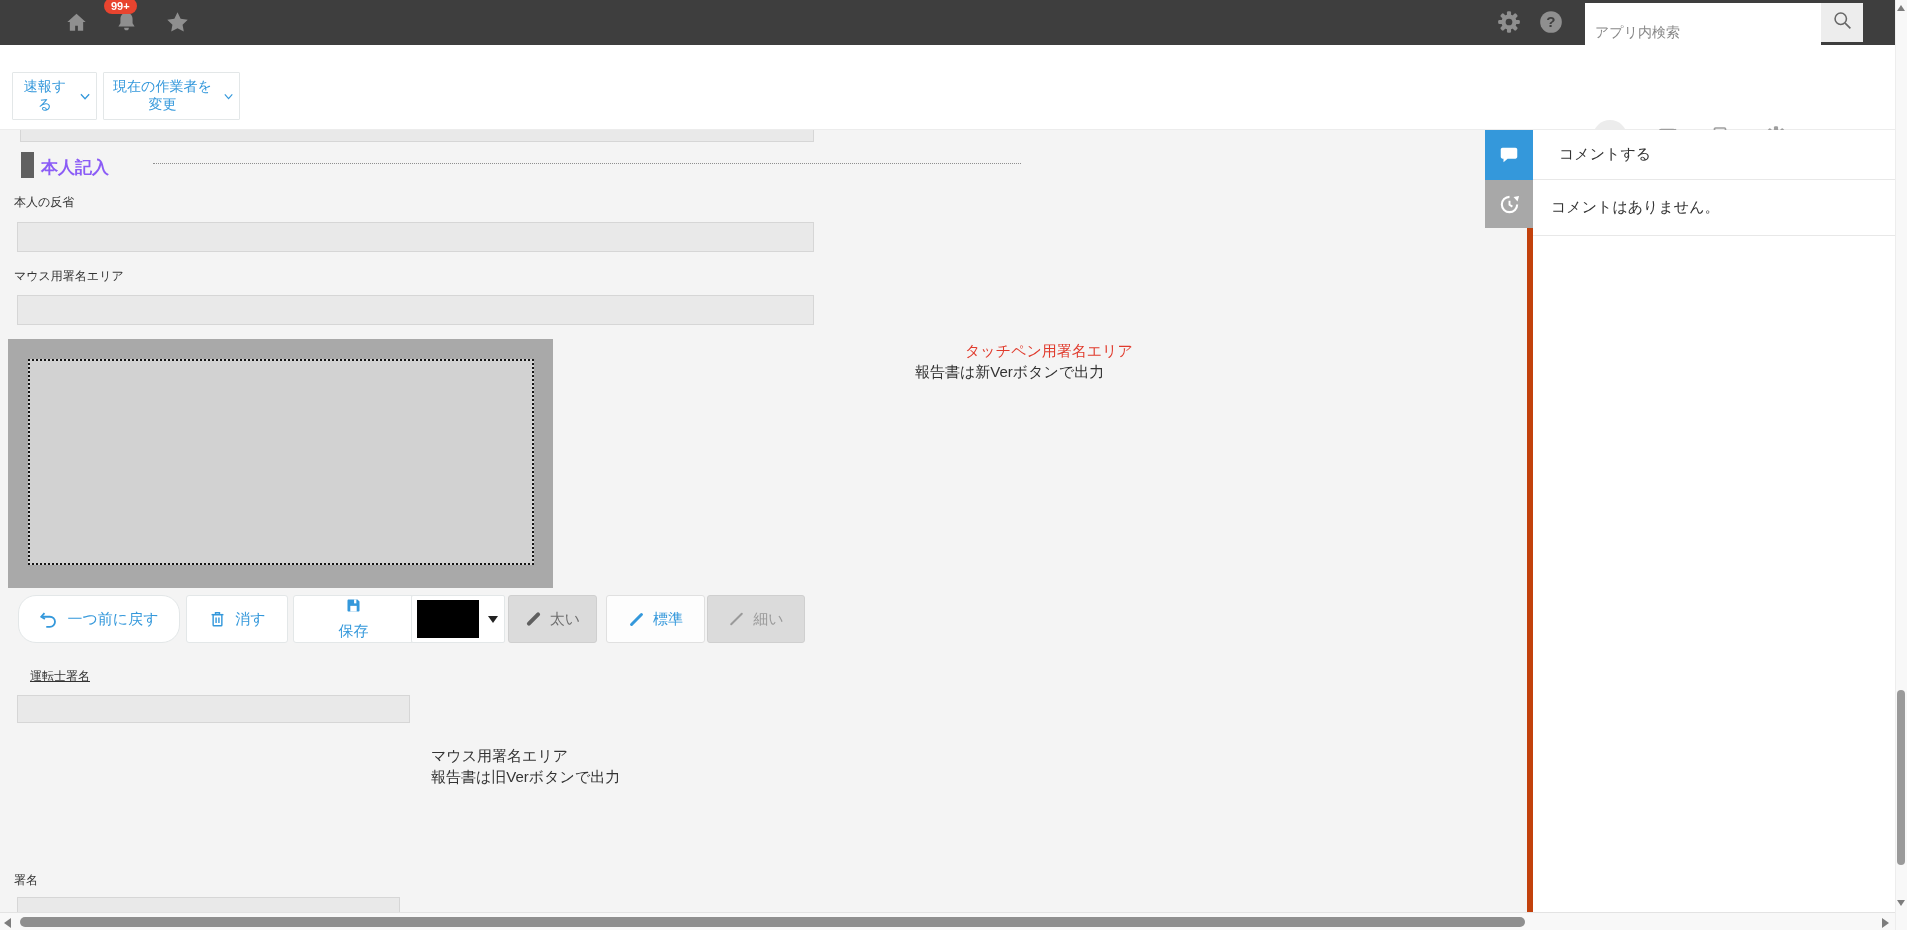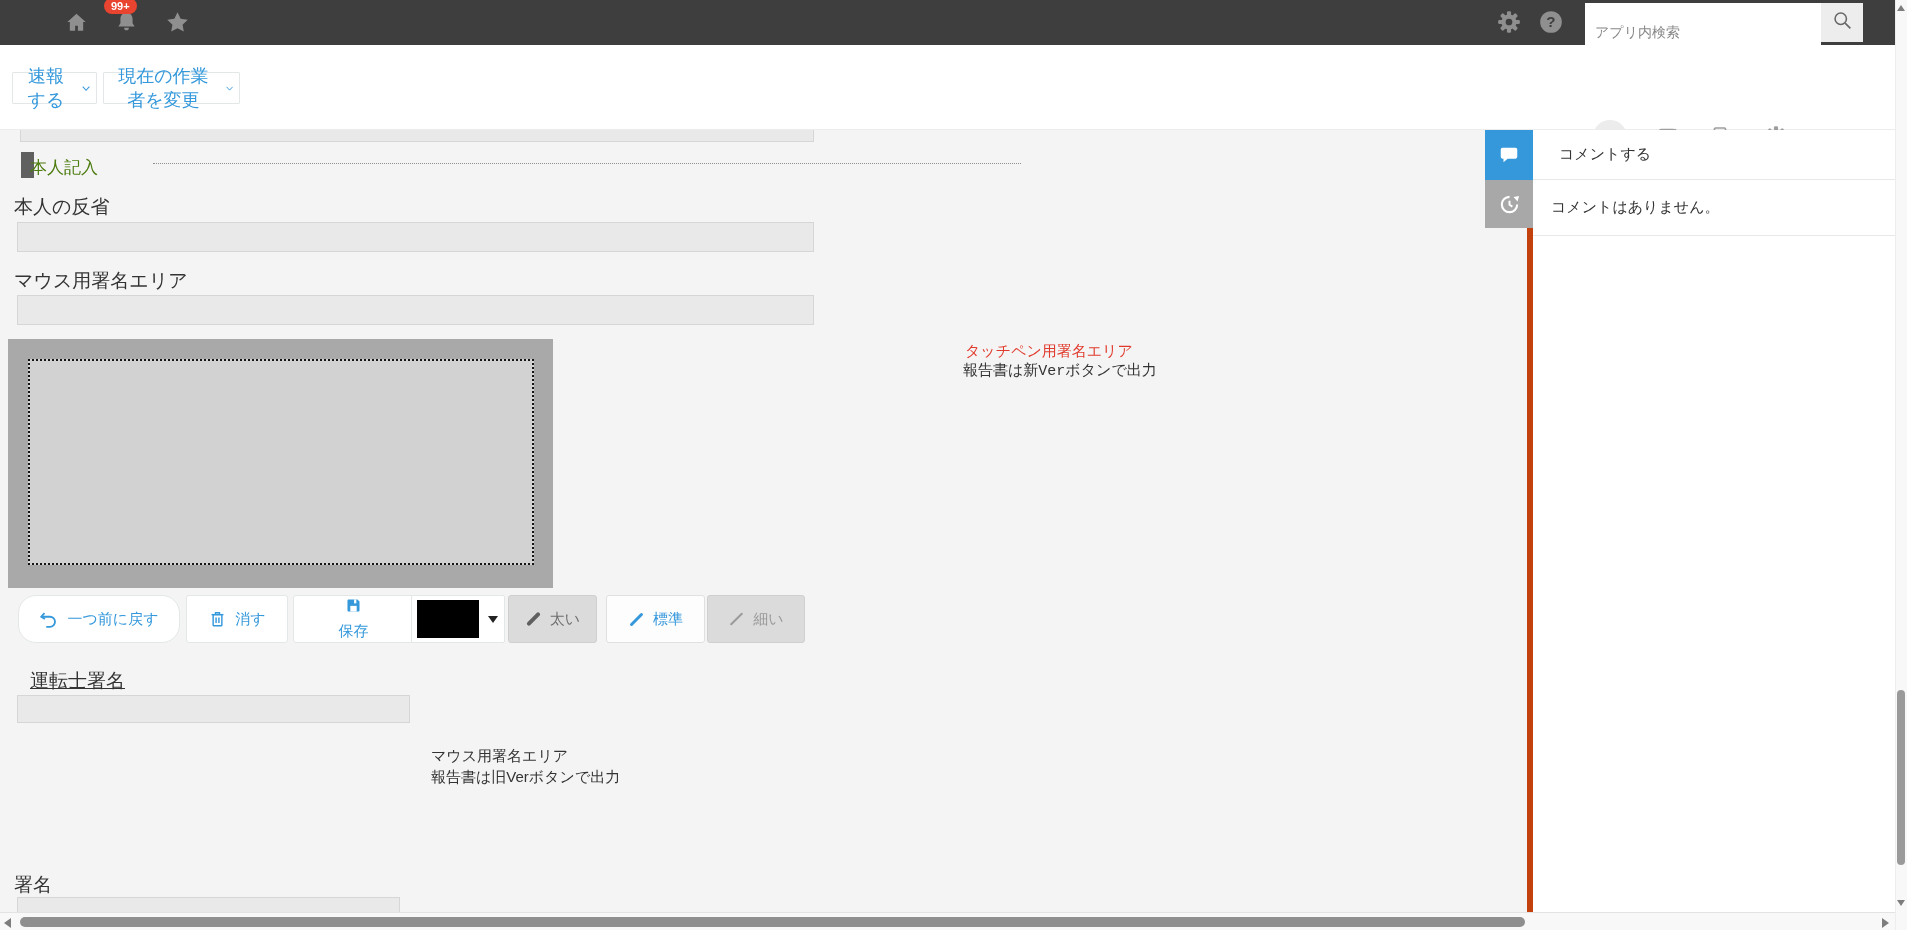--- a/index.html
+++ b/index.html
@@ -18,34 +18,34 @@
   .tb-right-icon{position:absolute;top:9px;}
   .searchbox{position:absolute;left:1585px;top:3px;width:236px;height:57px;background:#fff;}
   .searchbox input{width:100%;height:100%;border:0;outline:none;box-sizing:border-box;padding:0 10px;
                    font-size:14px;color:#333;font-family:inherit;background:transparent;}
   .searchbox input::placeholder{color:#888;}
   .searchbtn{position:absolute;left:1821px;top:3px;width:42px;height:39px;background:#ededed;
              display:flex;align-items:center;justify-content:center;cursor:pointer;}
 
   
   .toolbar{position:absolute;left:0;top:45px;width:1895px;height:85px;background:#fff;border-bottom:1px solid #ececec;box-sizing:border-box;}
-  .tbar-btn{position:absolute;top:27px;height:32px;background:#fff;border:1px solid #e3e7e8;border-radius:1px;
-            color:#3498db;font-size:18px;display:flex;align-items:center;justify-content:center;gap:9px;cursor:pointer;box-sizing:border-box;}
+  .tbar-btn{position:absolute;top:27px;height:48px;background:#fff;border:1px solid #e3e7e8;border-radius:1px;
+            color:#3498db;font-size:14px;display:flex;align-items:center;justify-content:center;gap:9px;cursor:pointer;box-sizing:border-box;}
   .tbar-icons{position:absolute;left:1538px;top:72px;height:40px;display:flex;align-items:center;gap:29px;}
   .plus-circle{width:34px;height:34px;border-radius:50%;background:#ececec;display:flex;align-items:center;justify-content:center;}
   .dots{display:flex;gap:6px;align-items:center;}
   .dots i{width:6px;height:6px;border-radius:50%;background:#9e9e9e;}
 
   
   .content{position:absolute;left:0;top:130px;width:1527px;height:800px;background:#f4f4f4;}
-  .field-label{position:absolute;font-size:19px;color:#333;}
+  .field-label{position:absolute;font-size:12px;color:#333;}
   .field-input{position:absolute;background:#e9e9e9;border:1px solid #d6d6d6;box-sizing:border-box;
                font-size:15px;color:#333;font-family:inherit;padding:0 8px;}
   .section-bar{position:absolute;left:21px;top:22px;width:13px;height:26px;background:#606060;}
-  .section-title{position:absolute;left:30px;top:26px;font-size:17px;font-weight:normal;color:#4d7c0f;}
+  .section-title{position:absolute;left:41px;top:26px;font-size:17px;font-weight:bold;color:#8b5cf6;}
   .section-dots{position:absolute;left:153px;top:33px;width:868px;border-top:1px dotted #8f8f8f;}
   .sig-outer{position:absolute;left:8px;top:209px;width:545px;height:249px;background:#a9a9a9;}
   .sig-canvas{position:absolute;left:20px;top:20px;width:506px;height:206px;background:#d2d2d2;
               border:2px dotted #151515;box-sizing:border-box;cursor:crosshair;}
   .sig-btn{position:absolute;top:465px;height:48px;border:1px solid #e3e7e8;border-radius:3px;background:#fff;
            color:#3498db;font-size:15px;display:flex;align-items:center;justify-content:center;gap:8px;cursor:pointer;box-sizing:border-box;}
   .sig-btn.gray{background:#dbdbdb;border-color:#cfcfcf;color:#6e6e6e;}
   .sig-btn.lightgray{background:#dbdbdb;border-color:#cfcfcf;color:#9a9a9a;}
   .sig-btn.selected{background:#fdfdfd;border-color:#e0e0e0;color:#3498db;text-align:center;}
   .slash{display:inline-block;width:17px;border-radius:2px;transform:rotate(-45deg);}
@@ -223,21 +223,21 @@
     <input class="field-input" style="left: 17px; top: 92px; width: 797px; height: 30px;" type="text" value="">
 
     <div class="field-label" style="left:14px;top:138px;">マウス用署名エリア</div>
     <input class="field-input" style="left: 17px; top: 165px; width: 797px; height: 30px;" type="text" value="">
 
     <div class="sig-outer">
       <div class="sig-canvas"></div>
     </div>
 
     <div class="note note-red" style="left:965px;top:210px;">タッチペン用署名エリア</div>
-    <div class="note" style="left:963px;top:231px;font-family:Liberation Mono, monospace;">報告書は新Verボタンで出力</div>
+    <div class="note" style="left:915px;top:231px;">報告書は新Verボタンで出力</div>
 
     <button class="sig-btn" style="left:18px;width:162px;border-radius:18px;">
       <svg width="20" height="20" viewBox="0 0 22 22">
         <path d="M6 4.5 2.5 8.5 6.5 11" fill="none" stroke="#3498db" stroke-width="2"></path>
         <path d="M3.5 8.5h8.5a5.6 5.6 0 0 1 0 11.2H8" fill="none" stroke="#3498db" stroke-width="2"></path>
       </svg>
       <span>一つ前に戻す</span>
     </button>
     <button class="sig-btn" style="left:186px;width:102px;">
       <svg width="19" height="20" viewBox="0 0 24 24">

